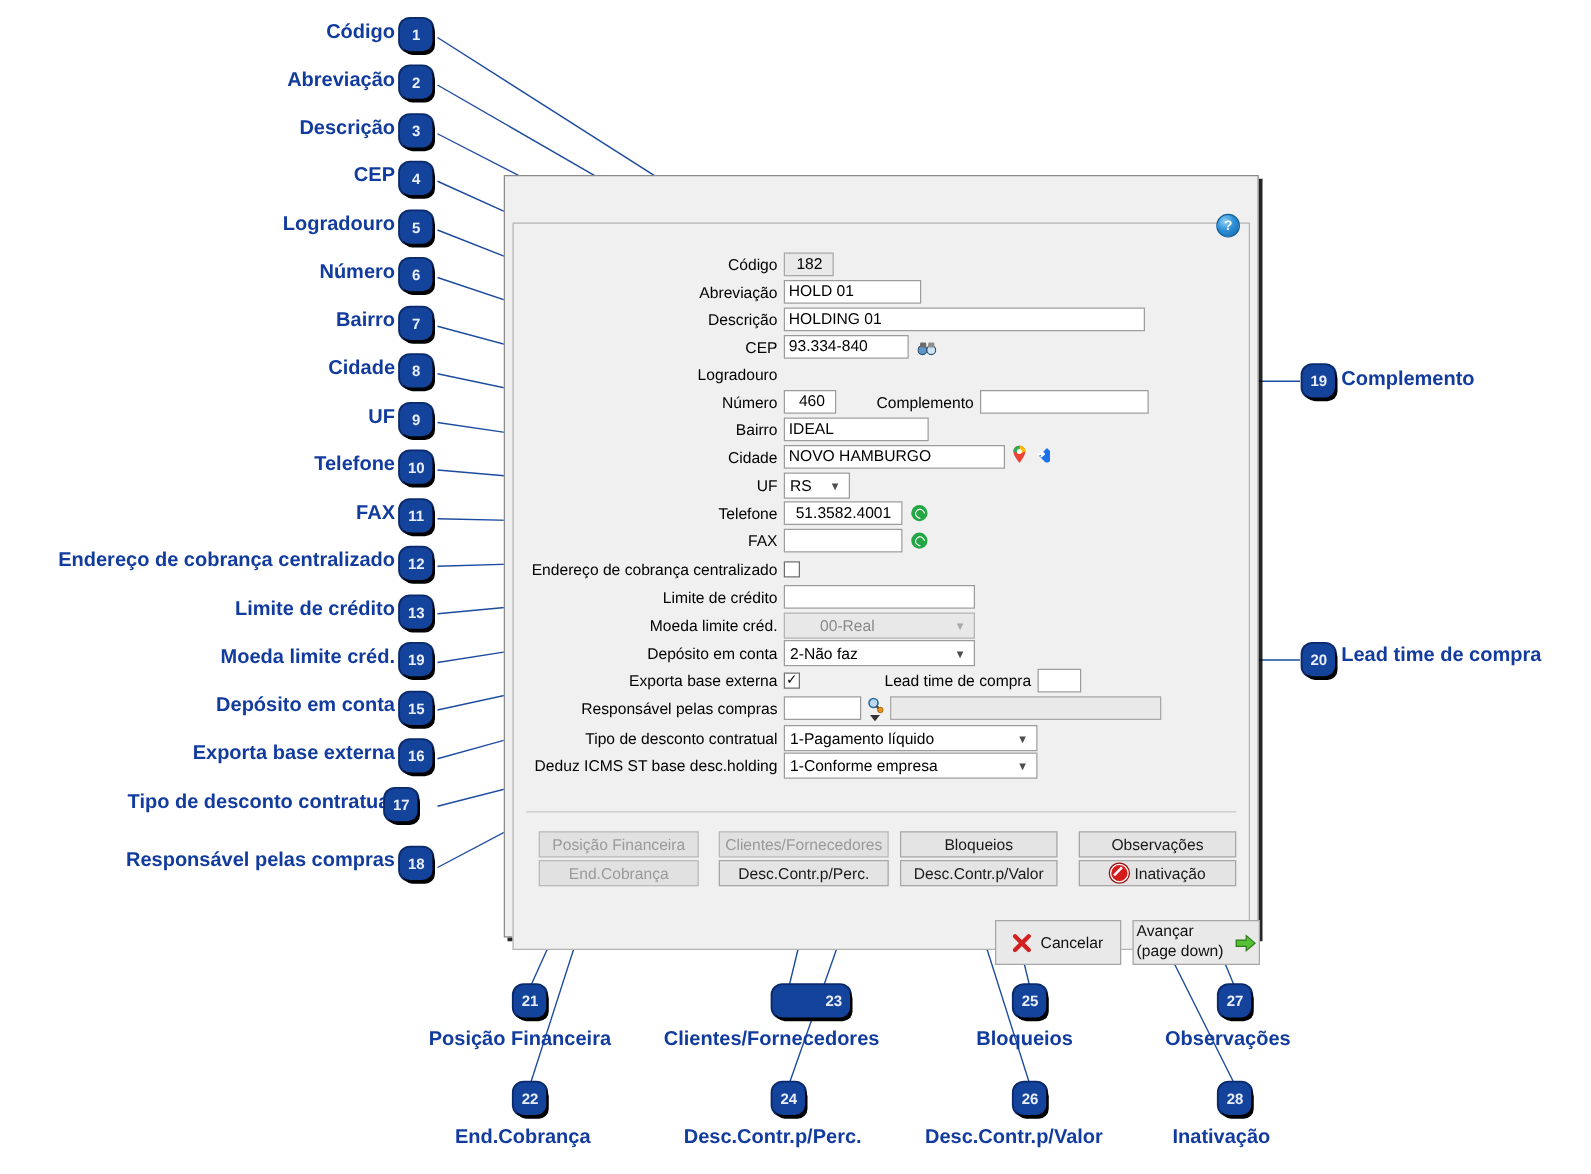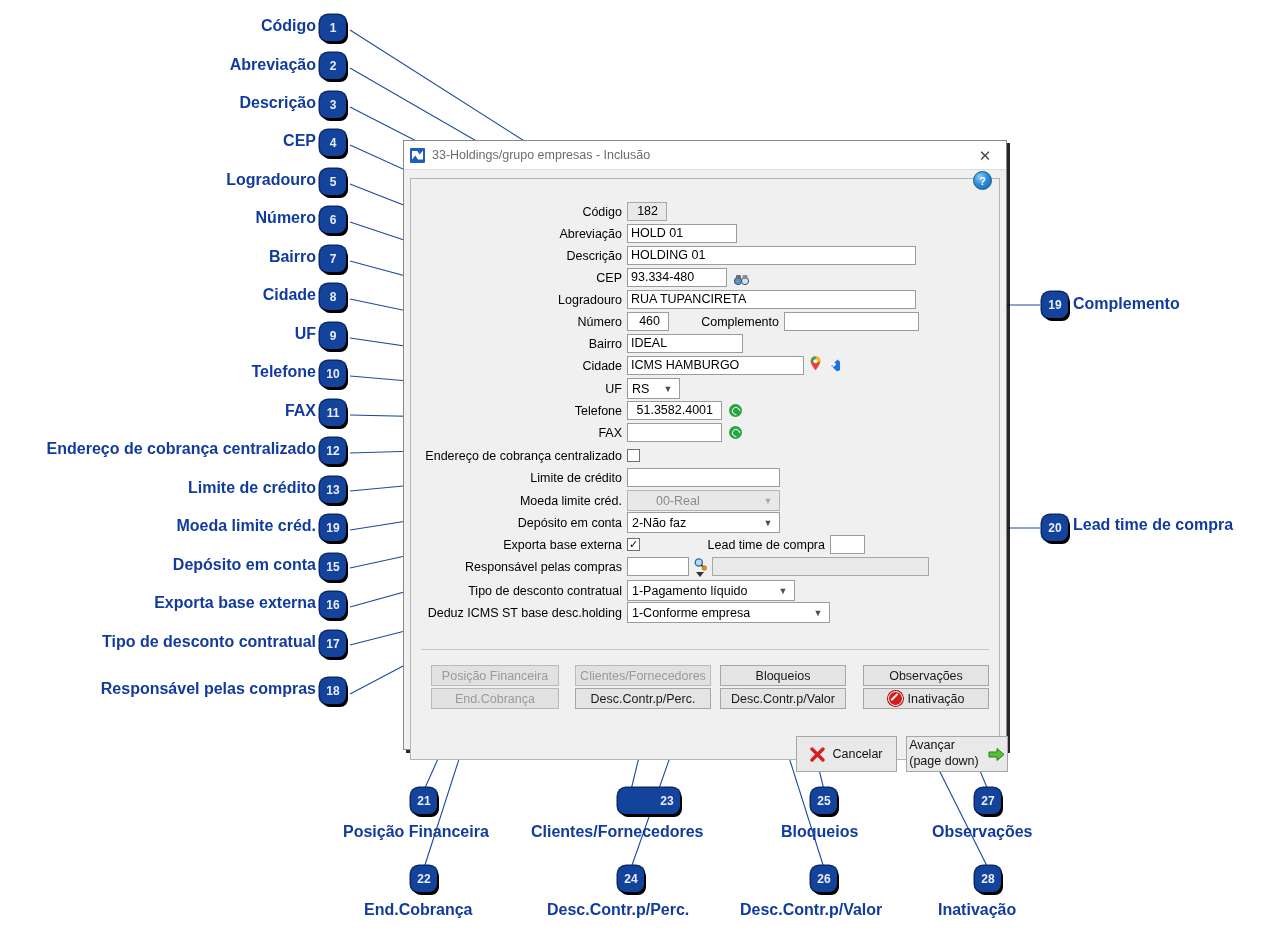--- a/index.html
+++ b/index.html
@@ -173,25 +173,20 @@
     <line x1="631" y1="868" x2="700" y2="672"></line>
     <line x1="824" y1="790" x2="790" y2="650"></line>
     <line x1="824" y1="868" x2="762" y2="672"></line>
     <line x1="988" y1="790" x2="930" y2="650"></line>
     <line x1="988" y1="868" x2="890" y2="672"></line>
   </g>
 </svg>
 
 <div class="dialog">
 
-  <div class="titlebar">
-    <span class="app-icon"></span>
-    <span class="title-text">33-Holdings/grupo empresas - Inclusão</span>
-    <span class="close-btn">✕</span>
-  </div>
 
   <div class="body-area">
     <div class="group-box">
       <div class="help-icon">?</div>
 
       <div class="row" style="left:0;top:23px;width:300px;">
         <span class="lbl" style="width:211px;">Código</span>
         <span class="fld gray num" style="width:40px;">182</span>
       </div>
 
@@ -200,51 +195,50 @@
         <span class="fld" style="width:110px;">HOLD 01</span>
       </div>
 
       <div class="row" style="left:0;top:67px;width:520px;">
         <span class="lbl" style="width:211px;">Descrição</span>
         <span class="fld" style="width:289px;">HOLDING 01</span>
       </div>
 
       <div class="row" style="left:0;top:89px;width:360px;">
         <span class="lbl" style="width:211px;">CEP</span>
-        <span class="fld" style="width:100px;">93.334-480</span>
+        <span class="fld" style="width:100px;">93.334-840</span>
         <span class="ico ico-binoc" style="margin-left:7px;">
           <svg width="15" height="12" viewBox="0 0 15 12">
             <ellipse cx="4" cy="7" rx="3.6" ry="3.6" fill="#5e95c9" stroke="#2d4f72" stroke-width="1"></ellipse>
             <ellipse cx="11" cy="7" rx="3.6" ry="3.6" fill="#cfe2f2" stroke="#2d4f72" stroke-width="1"></ellipse>
             <rect x="2" y="1" width="5" height="4" rx="1" fill="#6d6d6d"></rect>
             <rect x="8.5" y="1" width="5" height="4" rx="1" fill="#8d8d8d"></rect>
           </svg>
         </span>
       </div>
 
       <div class="row" style="left:0;top:111px;width:520px;">
         <span class="lbl" style="width:211px;">Logradouro</span>
-        <span class="fld" style="width:289px;">RUA TUPANCIRETA</span>
       </div>
 
       <div class="row" style="left:0;top:133px;width:560px;">
         <span class="lbl" style="width:211px;">Número</span>
         <span class="fld num" style="width:42px;">460</span>
         <span class="lbl" style="width:110px;">Complemento</span>
         <span class="fld" style="width:135px;"></span>
       </div>
 
       <div class="row" style="left:0;top:155px;width:400px;">
         <span class="lbl" style="width:211px;">Bairro</span>
         <span class="fld" style="width:116px;">IDEAL</span>
       </div>
 
       <div class="row" style="left:0;top:177px;width:440px;">
         <span class="lbl" style="width:211px;">Cidade</span>
-        <span class="fld" style="width:177px;">ICMS HAMBURGO</span>
+        <span class="fld" style="width:177px;">NOVO HAMBURGO</span>
         <span class="ico" style="margin-left:6px;">
           <svg width="11" height="15" viewBox="0 0 11 15">
             <path d="M5.5 0.5 C8.2 0.5 10.3 2.6 10.3 5.2 C10.3 8.6 5.5 14.3 5.5 14.3 C5.5 14.3 0.7 8.6 0.7 5.2 C0.7 2.6 2.8 0.5 5.5 0.5 Z" fill="#ea4335"></path>
             <path d="M5.5 0.5 C8.2 0.5 10.3 2.6 10.3 5.2 L5.5 7 Z" fill="#fbbc05"></path>
             <path d="M0.7 5.2 C0.7 2.6 2.8 0.5 5.5 0.5 L5.5 7 Z" fill="#34a853"></path>
             <circle cx="5.5" cy="5.2" r="2" fill="#ffffff"></circle>
           </svg>
         </span>
         <span class="ico" style="margin-left:5px;">
           <svg width="14" height="14" viewBox="0 0 14 14">
@@ -318,21 +312,21 @@
               <circle cx="11.3" cy="11" r="2.2" fill="#e8941e" stroke="#a8690d" stroke-width="0.8"></circle>
             </svg>
           </span>
           <span class="tri-down" style="margin-top:1px;"></span>
         </span>
         <span class="fld gray" style="width:217px;margin-left:5px;"></span>
       </div>
 
       <div class="row" style="left:0;top:401px;width:460px;height:21px;">
         <span class="lbl" style="width:211px;">Tipo de desconto contratual</span>
-        <span class="combo" style="width:168px;">
+        <span class="combo" style="width:203px;">
           <span class="txt">1-Pagamento líquido</span>
           <span class="arrow">▼</span>
         </span>
       </div>
 
       <div class="row" style="left:0;top:423px;width:460px;height:21px;">
         <span class="lbl" style="width:211px;">Deduz ICMS ST base desc.holding</span>
         <span class="combo" style="width:203px;">
           <span class="txt">1-Conforme empresa</span>
           <span class="arrow">▼</span>
@@ -435,21 +429,21 @@
 <div class="callout-label right" style="right:957px;top:517px;">Moeda limite créd.</div>
 <div class="badge" style="left:320px;top:515px;">19</div>
 
 <div class="callout-label right" style="right:957px;top:556px;">Depósito em conta</div>
 <div class="badge" style="left:320px;top:554px;">15</div>
 
 <div class="callout-label right" style="right:957px;top:594px;">Exporta base externa</div>
 <div class="badge" style="left:320px;top:592px;">16</div>
 
 <div class="callout-label right" style="right:957px;top:633px;">Tipo de desconto contratual</div>
-<div class="badge" style="left:320px;top:631px;">17</div>
+<div class="badge" style="left:308px;top:631px;">17</div>
 
 <div class="callout-label right" style="right:957px;top:680px;">Responsável pelas compras</div>
 <div class="badge" style="left:320px;top:678px;">18</div>
 
 <div class="badge" style="left:1042px;top:292px;">19</div>
 <div class="callout-label" style="left:1073px;top:295px;">Complemento</div>
 
 <div class="badge" style="left:1042px;top:515px;">20</div>
 <div class="callout-label" style="left:1073px;top:516px;">Lead time de compra</div>
 

